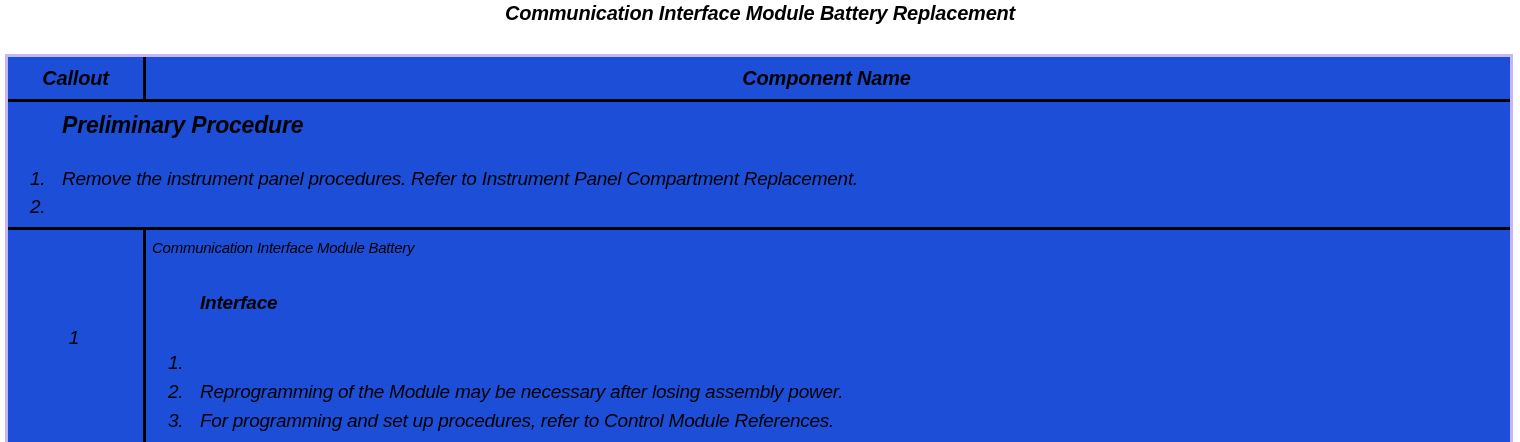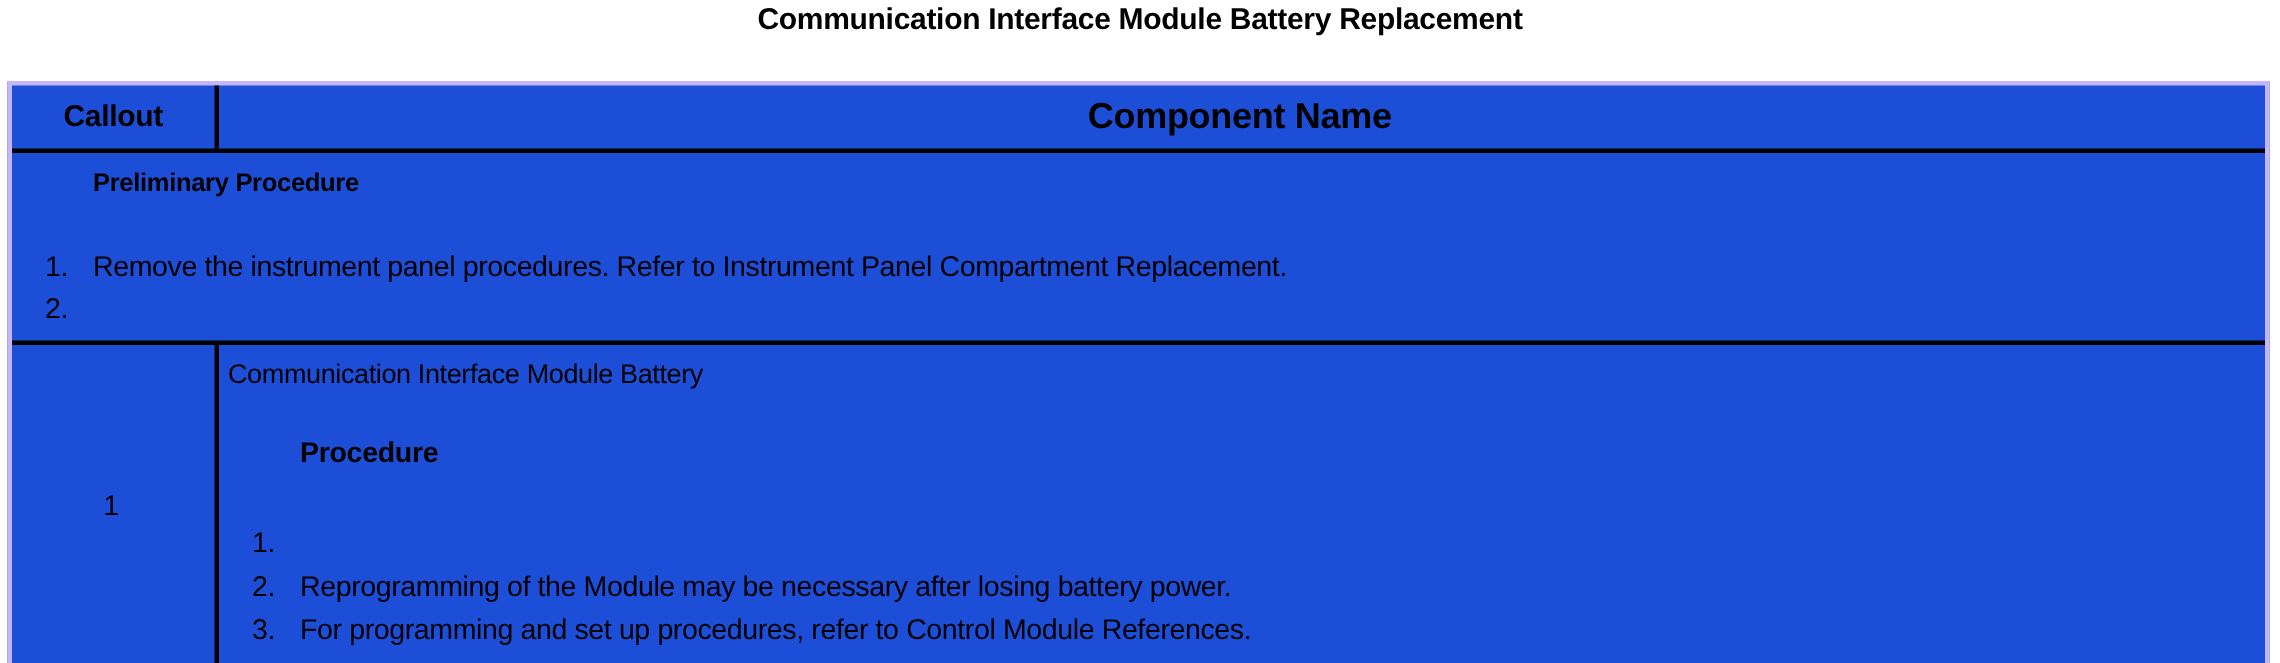--- a/index.html
+++ b/index.html
@@ -14,20 +14,21 @@
     overflow: hidden;
     font-family: "Liberation Sans", "DejaVu Sans", sans-serif;
     color: #000000;
     -webkit-font-smoothing: none;
   }
 
   .page {
     position: relative;
     width: 1520px;
     height: 358px;
+    font-style: italic;
   }
 
   
   .doc-title {
     position: absolute;
     left: 0;
     top: 1px;
     width: 1520px;
     text-align: center;
     font-size: 20px;
@@ -73,39 +74,39 @@
     font-size: 20px;
     font-weight: bold;
     letter-spacing: -0.2px;
   }
   .hdr-component {
     flex: 1 1 auto;
     height: 100%;
     display: flex;
     align-items: center;
     justify-content: center;
-    font-size: 24px;
+    font-size: 20px;
     font-weight: bold;
     letter-spacing: -0.2px;
     
     padding-right: 24px;
     margin-left: 21px;
   }
 
   
   .row-prelim {
     height: 128px;
     border-bottom: 3px solid #000000;
     padding: 0;
   }
   .prelim-heading {
     position: absolute;
     left: 54px;
     top: 10px;
-    font-size: 17px;
+    font-size: 23px;
     font-weight: bold;
     letter-spacing: -0.2px;
     white-space: nowrap;
   }
   .prelim-list {
     position: absolute;
     left: 22px;
     top: 63px;
     margin: 0;
     padding: 0;
@@ -146,21 +147,21 @@
     letter-spacing: -0.2px;
   }
   .cell-component {
     flex: 1 1 auto;
     position: relative;
   }
   .comp-name {
     position: absolute;
     left: 6px;
     top: 9px;
-    font-size: 18px;
+    font-size: 15px;
     letter-spacing: -0.25px;
     white-space: nowrap;
   }
   .proc-heading {
     position: absolute;
     left: 54px;
     top: 62px;
     font-size: 19px;
     font-weight: bold;
     letter-spacing: -0.2px;
@@ -213,28 +214,28 @@
         </li>
       </ol>
     </div>
 
     <div class="row row-component">
       <div class="cell-callout">
         <div class="callout-num">1</div>
       </div>
       <div class="cell-component">
         <div class="comp-name">Communication Interface Module Battery</div>
-        <div class="proc-heading">Procedure</div>
+        <div class="proc-heading">Interface</div>
         <ol class="proc-list">
           <li>
             <span class="num">1.</span>
           </li>
           <li>
             <span class="num">2.</span>
-            <span class="txt">Reprogramming of the Module may be necessary after losing battery power.</span>
+            <span class="txt">Reprogramming of the Module may be necessary after losing assembly power.</span>
           </li>
           <li>
             <span class="num">3.</span>
             <span class="txt">For programming and set up procedures, refer to Control Module References.</span>
           </li>
         </ol>
       </div>
     </div>
 
   </div>

